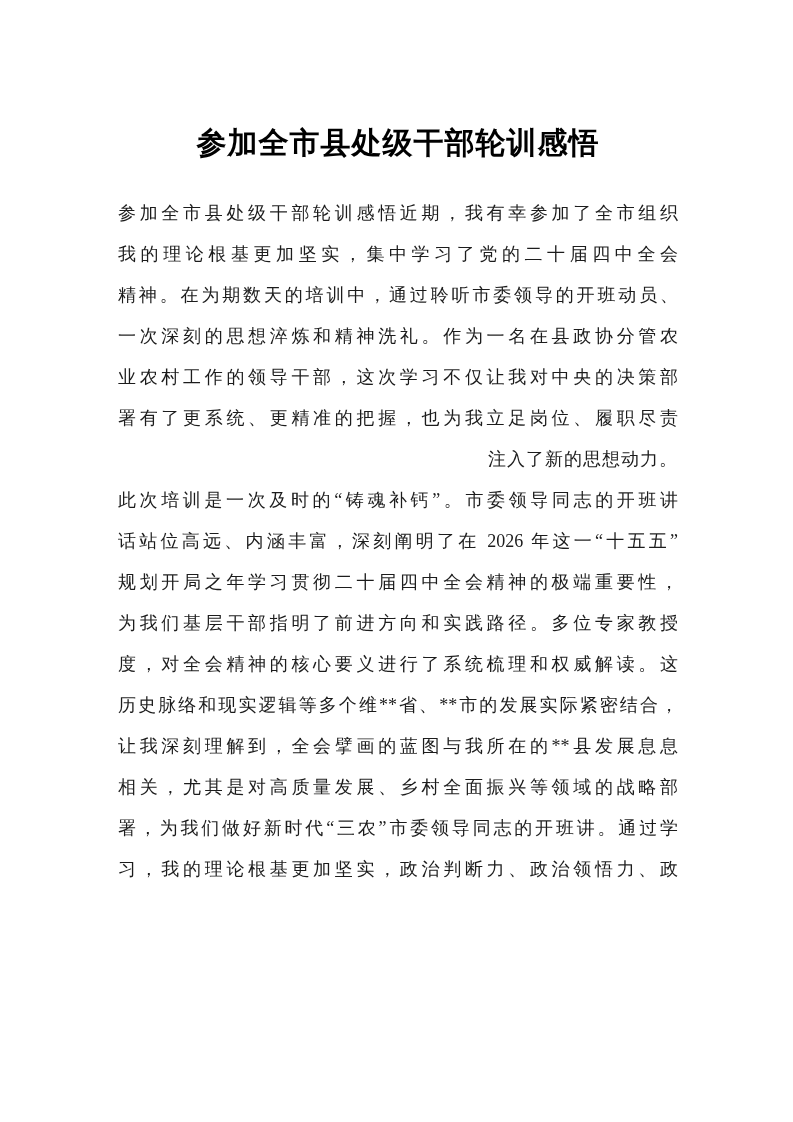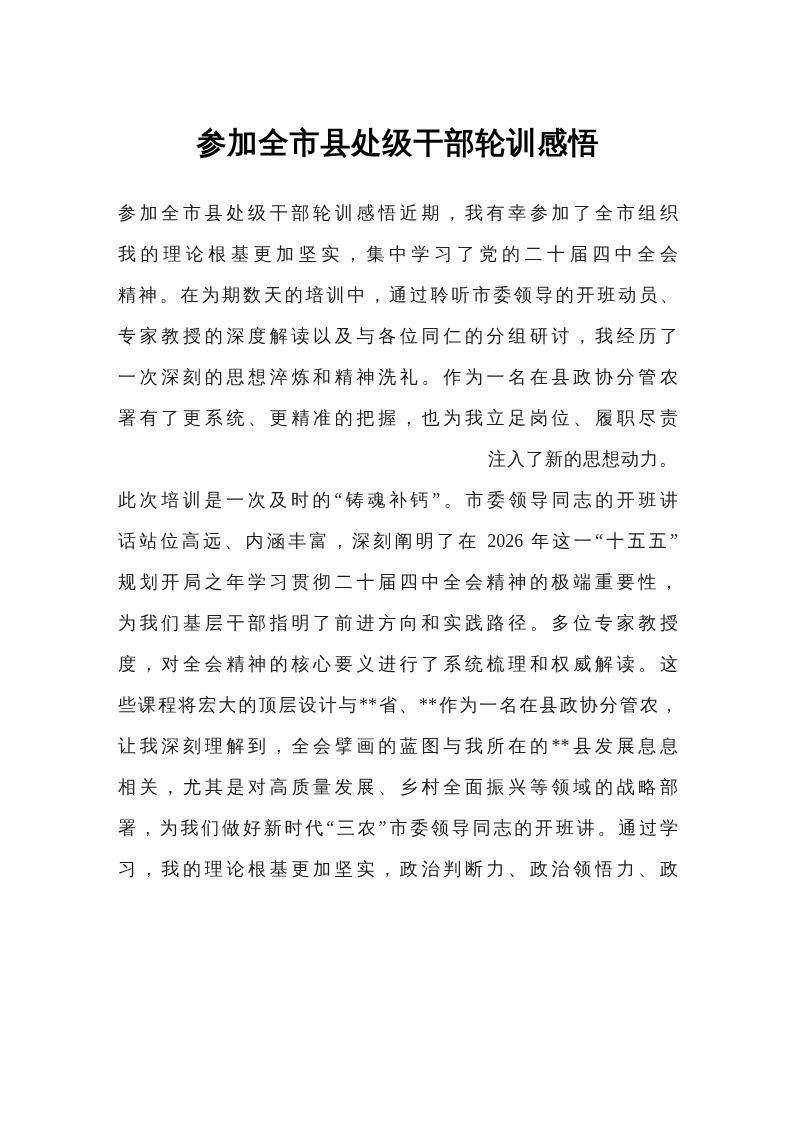--- a/index.html
+++ b/index.html
@@ -57,29 +57,29 @@
 <body>
 
 <div class="page">
 
   <div class="doc-title">参加全市县处级干部轮训感悟</div>
 
   <div class="doc-body">
     <div class="line justify">参加全市县处级干部轮训感悟近期，我有幸参加了全市组织</div>
     <div class="line justify">我的理论根基更加坚实，集中学习了党的二十届四中全会</div>
     <div class="line justify">精神。在为期数天的培训中，通过聆听市委领导的开班动员、</div>
-    <div class="line justify">专家教授的深度解读以及与各位同仁的分组研讨，我经历了</div>
     <div class="line justify">一次深刻的思想淬炼和精神洗礼。作为一名在县政协分管农</div>
+    <div class="line justify">业农村工作的领导干部，这次学习不仅让我对中央的决策部</div>
     <div class="line justify">署有了更系统、更精准的把握，也为我立足岗位、履职尽责</div>
     <div class="line plain">注入了新的思想动力。</div>
     <div class="line justify">此次培训是一次及时的“铸魂补钙”。市委领导同志的开班讲</div>
     <div class="line justify">话站位高远、内涵丰富，深刻阐明了在 2026 年这一“十五五”</div>
     <div class="line justify">规划开局之年学习贯彻二十届四中全会精神的极端重要性，</div>
     <div class="line justify">为我们基层干部指明了前进方向和实践路径。多位专家教授</div>
     <div class="line justify">度，对全会精神的核心要义进行了系统梳理和权威解读。这</div>
-    <div class="line justify">些课程将宏大的顶层设计与**省、**作为一名在县政协分管农，</div>
+    <div class="line justify">历史脉络和现实逻辑等多个维**省、**市的发展实际紧密结合，</div>
     <div class="line justify">让我深刻理解到，全会擘画的蓝图与我所在的**县发展息息</div>
     <div class="line justify">相关，尤其是对高质量发展、乡村全面振兴等领域的战略部</div>
     <div class="line justify">署，为我们做好新时代“三农”市委领导同志的开班讲。通过学</div>
     <div class="line justify">习，我的理论根基更加坚实，政治判断力、政治领悟力、政</div>
   </div>
 
 </div>
 
 </body></html>

